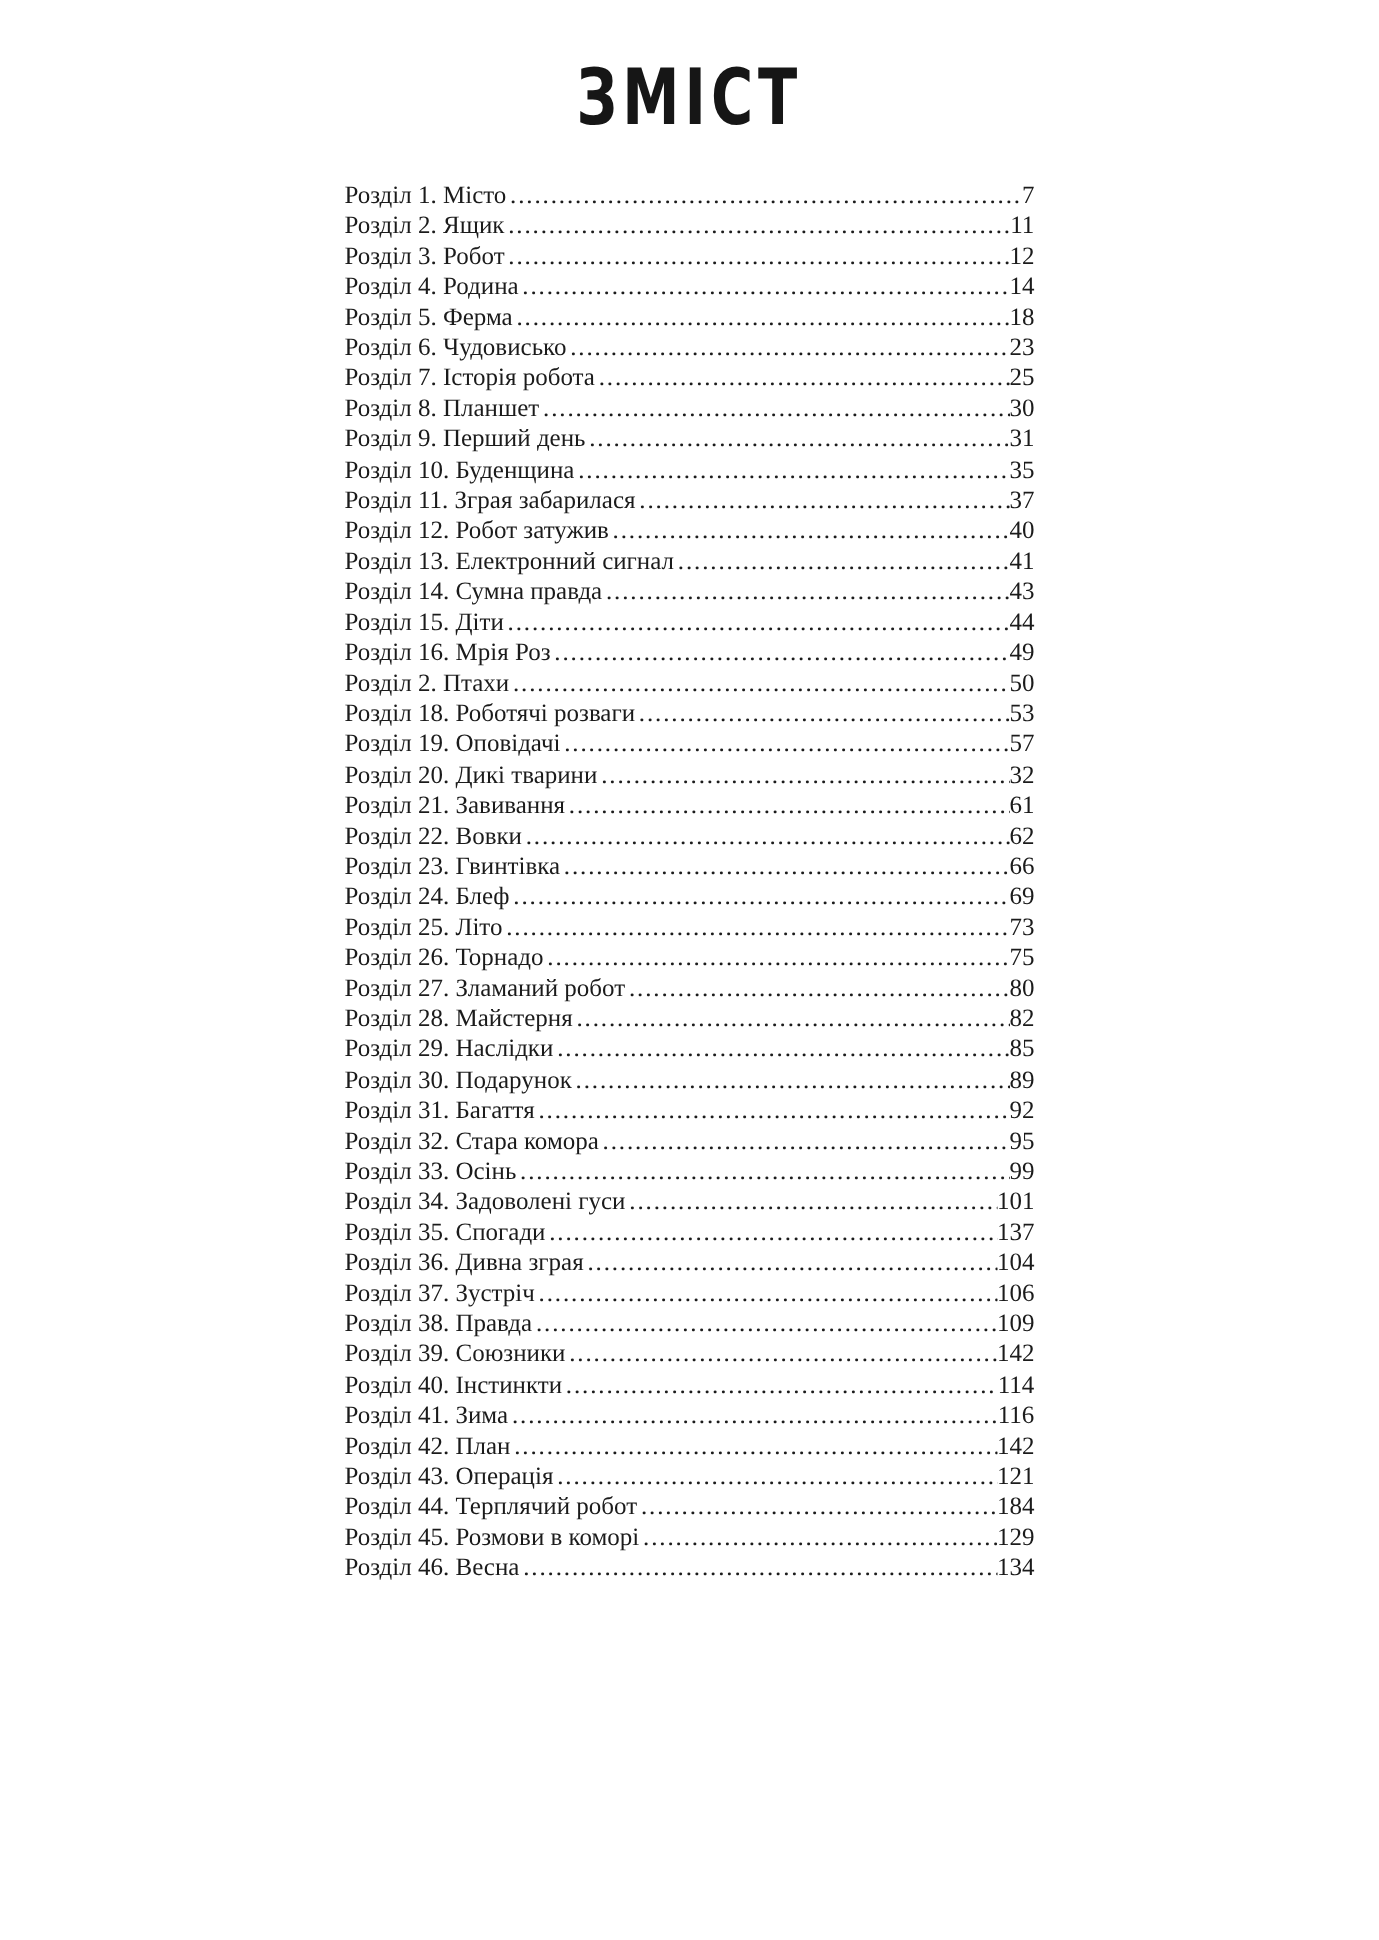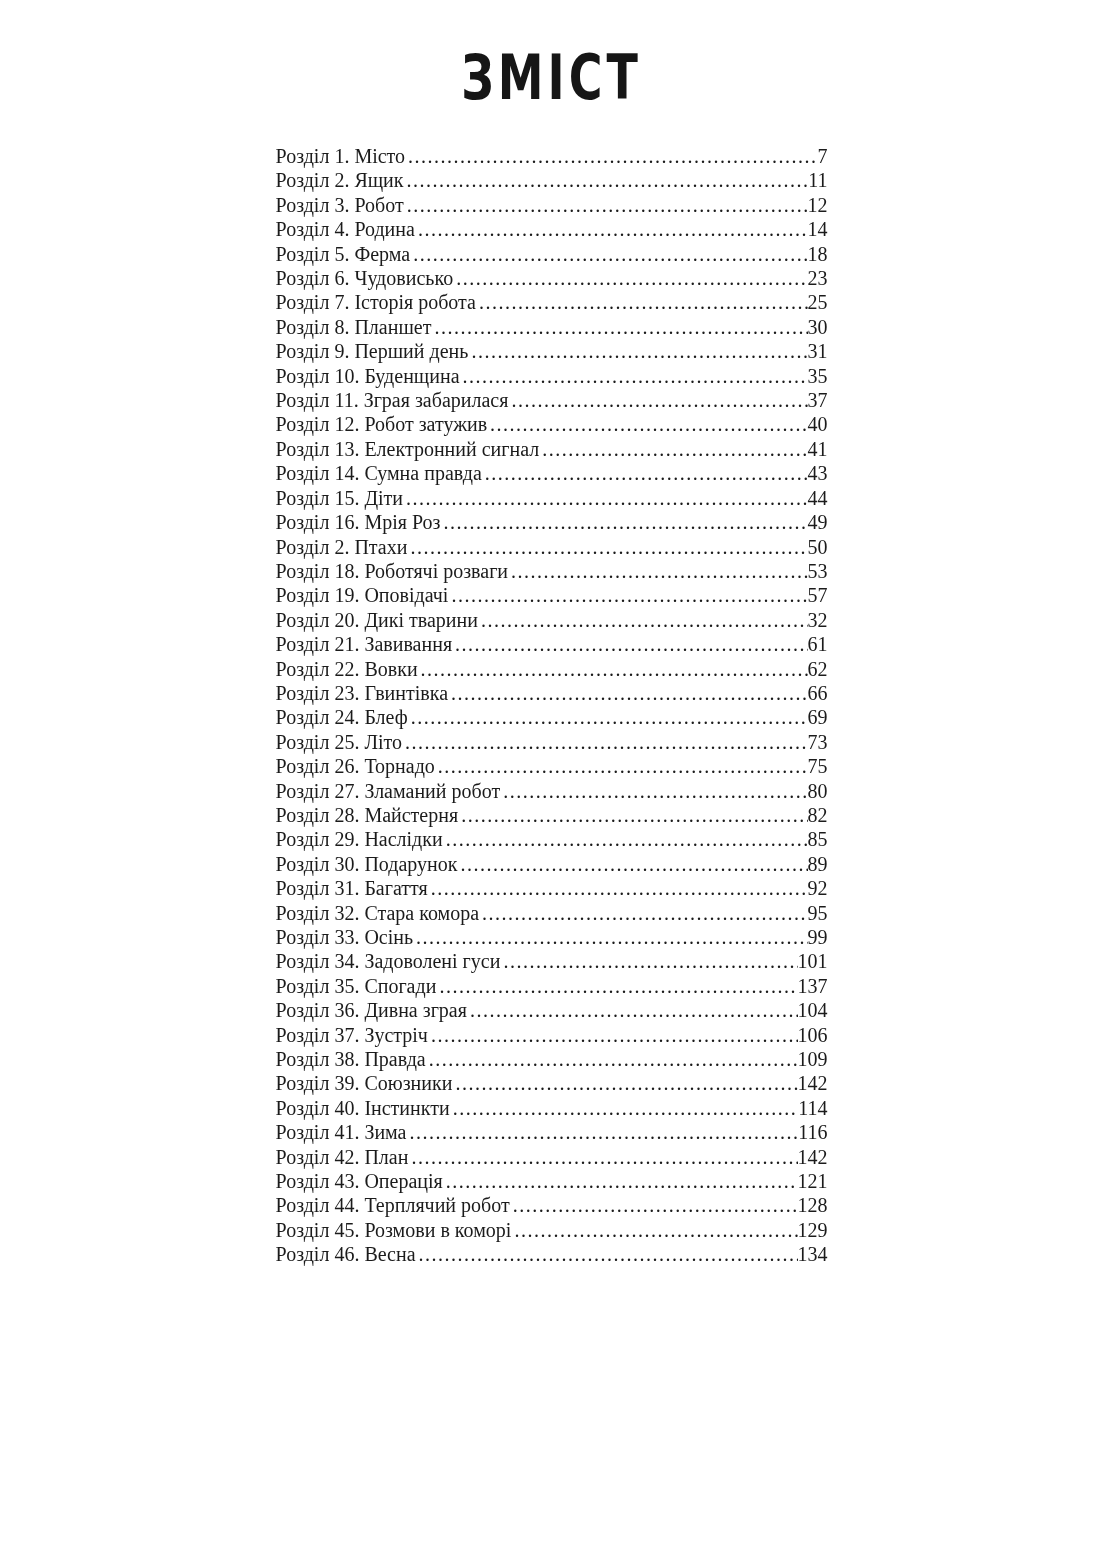--- a/index.html
+++ b/index.html
@@ -287,21 +287,21 @@
         <span class="toc-page">142</span>
       </div>
       <div class="toc-row">
         <span class="toc-label">Розділ 43. Операція</span>
         <span class="toc-dots">................................................................................................................................................................</span>
         <span class="toc-page">121</span>
       </div>
       <div class="toc-row">
         <span class="toc-label">Розділ 44. Терплячий робот</span>
         <span class="toc-dots">................................................................................................................................................................</span>
-        <span class="toc-page">128</span>
+        <span class="toc-page">184</span>
       </div>
       <div class="toc-row">
         <span class="toc-label">Розділ 45. Розмови в коморі</span>
         <span class="toc-dots">................................................................................................................................................................</span>
         <span class="toc-page">129</span>
       </div>
       <div class="toc-row">
         <span class="toc-label">Розділ 46. Весна</span>
         <span class="toc-dots">................................................................................................................................................................</span>
         <span class="toc-page">134</span>

